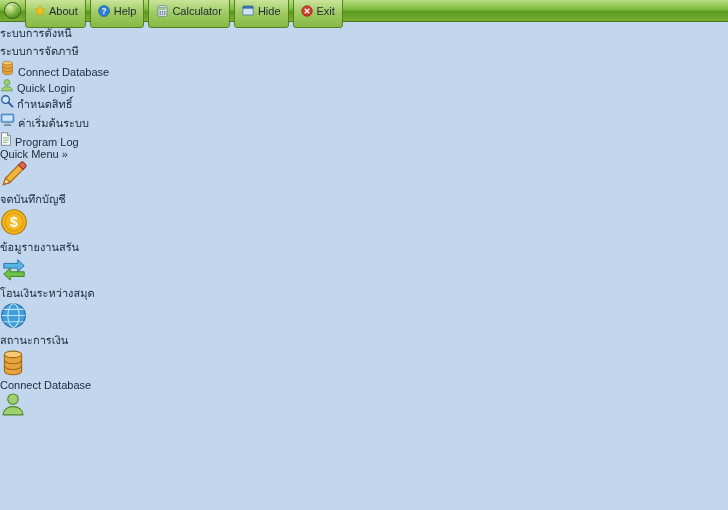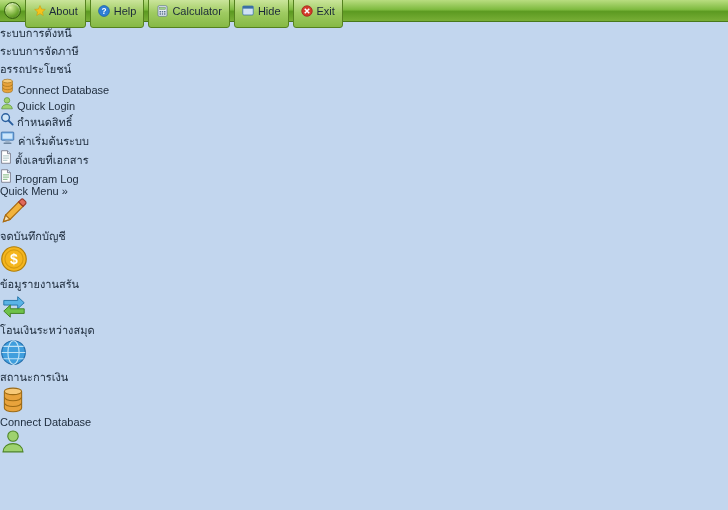--- a/index.html
+++ b/index.html
@@ -155,21 +155,20 @@
   </div>
 
   <div class="wm">
     <div class="t1">THAiWARE</div>
     <div class="t2">REVIEW</div>
   </div>
 
   <div class="tabbar">
     <div class="tab">ระบบการตั้งหนี้</div>
     <div class="tab">ระบบการจัดภาษี</div>
-    <div class="tab active">อรรถประโยชน์</div>
   </div>
 
   <div class="toolbar">
     <div class="bigbtn">
       <span class="micon">
         <svg width="15" height="16" viewBox="0 0 24 26">
             <path d="M4 5v15.5c0 1.9 3.6 3.4 8 3.4s8-1.5 8-3.4V5" fill="#e8a33c" stroke="#9c6a14"></path>
             <path d="M4 10.3c0 1.9 3.6 3.4 8 3.4s8-1.5 8-3.4M4 15.6c0 1.9 3.6 3.4 8 3.4s8-1.5 8-3.4" fill="none" stroke="#9c6a14"></path>
             <ellipse cx="12" cy="5" rx="8" ry="3" fill="#f7c977" stroke="#9c6a14"></ellipse>
           </svg>
@@ -199,29 +198,20 @@
             <rect x="7" y="13" width="6" height="2.5" fill="#9db4cc"></rect>
             <rect x="4.5" y="15.5" width="11" height="2" rx="1" fill="#6e86a0"></rect>
           </svg>
       </span><span>ค่าเริ่มต้นระบบ</span>
     </div>
     <div class="bigbtn">
       <span class="micon">
         <svg width="12" height="14" viewBox="0 0 16 19">
             <path d="M2 1h8l4 4v13H2z" fill="#fff" stroke="#667"></path>
             <path d="M10 1v4h4" fill="#d8e4f0" stroke="#667"></path>
-            <path d="M4 8h8M4 11h8M4 14h6" stroke="#8aa"></path>
-          </svg>
-      </span><span>ตั้งเลขที่เอกสาร</span>
-    </div>
-    <div class="bigbtn">
-      <span class="micon">
-        <svg width="12" height="14" viewBox="0 0 16 19">
-            <path d="M2 1h8l4 4v13H2z" fill="#fff" stroke="#667"></path>
-            <path d="M10 1v4h4" fill="#d8e4f0" stroke="#667"></path>
             <path d="M4 8h8M4 11h8M4 14h6" stroke="#4a9a4a"></path>
           </svg>
       </span><span>Program Log</span>
     </div>
   </div>
 
   <div class="sidebar">
     <div class="shead">
       <span>Quick Menu</span>
       <span class="chev">»</span>

